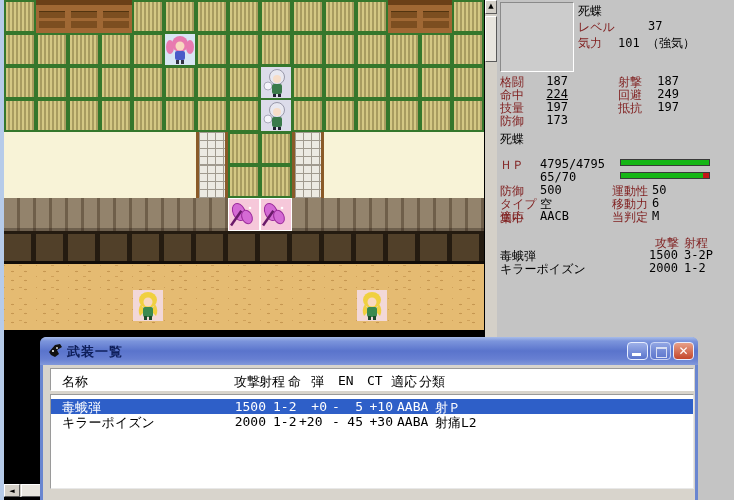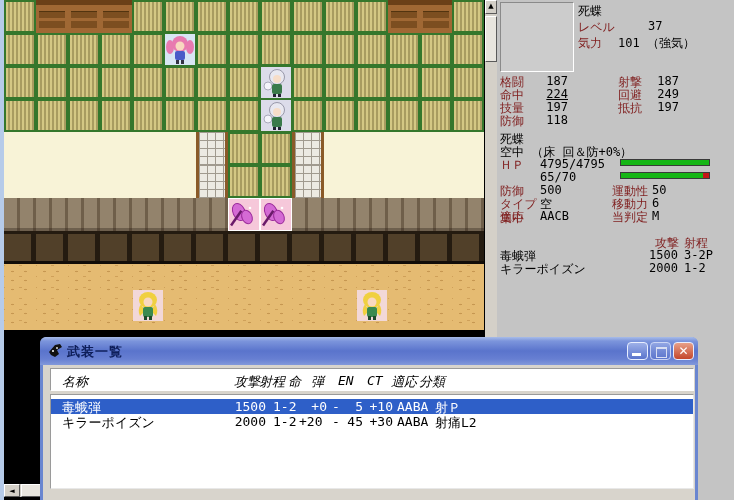--- a/index.html
+++ b/index.html
@@ -67,21 +67,21 @@
   #minimize-button { left:587px; }
   #maximize-button { left:610px; opacity:.75; }
   #close-button { left:633px; background:linear-gradient(180deg,#e8a088,#c4462c);
                   color:#fff; font-size:12px; font-weight:bold; text-align:center; line-height:16px;
                   font-family:"DejaVu Sans", sans-serif; }
   #minimize-button::after { content:""; position:absolute; left:4px; bottom:3px; width:9px; height:3px; background:#fff; }
   #maximize-button::after { content:""; position:absolute; left:5px; top:4px; width:9px; height:8px;
                             border:1px solid #fff; border-top-width:2px; }
   #list-header { position:absolute; left:7px; top:31px; width:644px; height:23px; background:#ffffff;
                  border:1px solid; border-color:#9a9a9a #ffffff #ffffff #9a9a9a; font-size:13px; }
-  #list-header .hcell { position:absolute; top:4px; white-space:pre;font-style:italic; }
+  #list-header .hcell { position:absolute; top:4px; white-space:pre; }
   #weapon-list { position:absolute; left:7px; top:57px; width:644px; height:95px; background:#ffffff;
                  border:1px solid; border-color:#9a9a9a #e8e8e8 #e8e8e8 #9a9a9a; overflow:hidden; font-size:13px; }
   .wrow { position:absolute; left:0; width:100%; height:15px; }
   .wrow.sel { background:#2e5fc8; color:#fff; }
   .wrow span { position:absolute; top:0; white-space:pre; }
 </style>
 </head>
 <body>
 
 <div id="game-left">
@@ -332,33 +332,32 @@
   <div class="line" style="left:121px;top:35px;">101 （強気）</div>
 
   <div id="stats-left">
       <div class="line lbl" style="left: 3px; top: 74px;">格闘</div>
       <div class="rp-val" style="left: 28px; top: 74px; width: 43px;">187</div>
       <div class="line lbl" style="left: 3px; top: 87px;">命中</div>
       <div class="rp-val" style="left: 28px; top: 87px; width: 43px; text-decoration: underline;">224</div>
       <div class="line lbl" style="left: 3px; top: 100px;">技量</div>
       <div class="rp-val" style="left: 28px; top: 100px; width: 43px;">197</div>
       <div class="line lbl" style="left: 3px; top: 113px;">防御</div>
-      <div class="rp-val" style="left: 28px; top: 113px; width: 43px;">118</div>
+      <div class="rp-val" style="left: 28px; top: 113px; width: 43px;">173</div>
     </div>
   <div id="stats-right">
       <div class="line lbl" style="left: 121px; top: 74px;">射撃</div>
       <div class="rp-val" style="left: 146px; top: 74px; width: 36px;">187</div>
       <div class="line lbl" style="left: 121px; top: 87px;">回避</div>
       <div class="rp-val" style="left: 146px; top: 87px; width: 36px;">249</div>
       <div class="line lbl" style="left: 121px; top: 100px;">抵抗</div>
       <div class="rp-val" style="left: 146px; top: 100px; width: 36px;">197</div>
     </div>
 
   <div class="line" style="left:3px;top:131px;">死蝶</div>
-  <div class="line" style="left:3px;top:144px;">空中 （床 回＆防+0%）</div>
 
   <div class="line lbl" style="left:3px;top:157px;">ＨＰ</div>
   <div class="line" style="left:43px;top:157px;">4795/4795</div>
   <div class="bar" style="top:159px;">
       <div class="red" id="hp-red" style="width: 0px;"></div>
     </div>
 
   <div class="line lbl" style="left:3px;top:170px;margin-top:40px;">集中</div>
   <div class="line" style="left:43px;top:170px;">65/70</div>
   <div class="bar" style="top:172px;">

